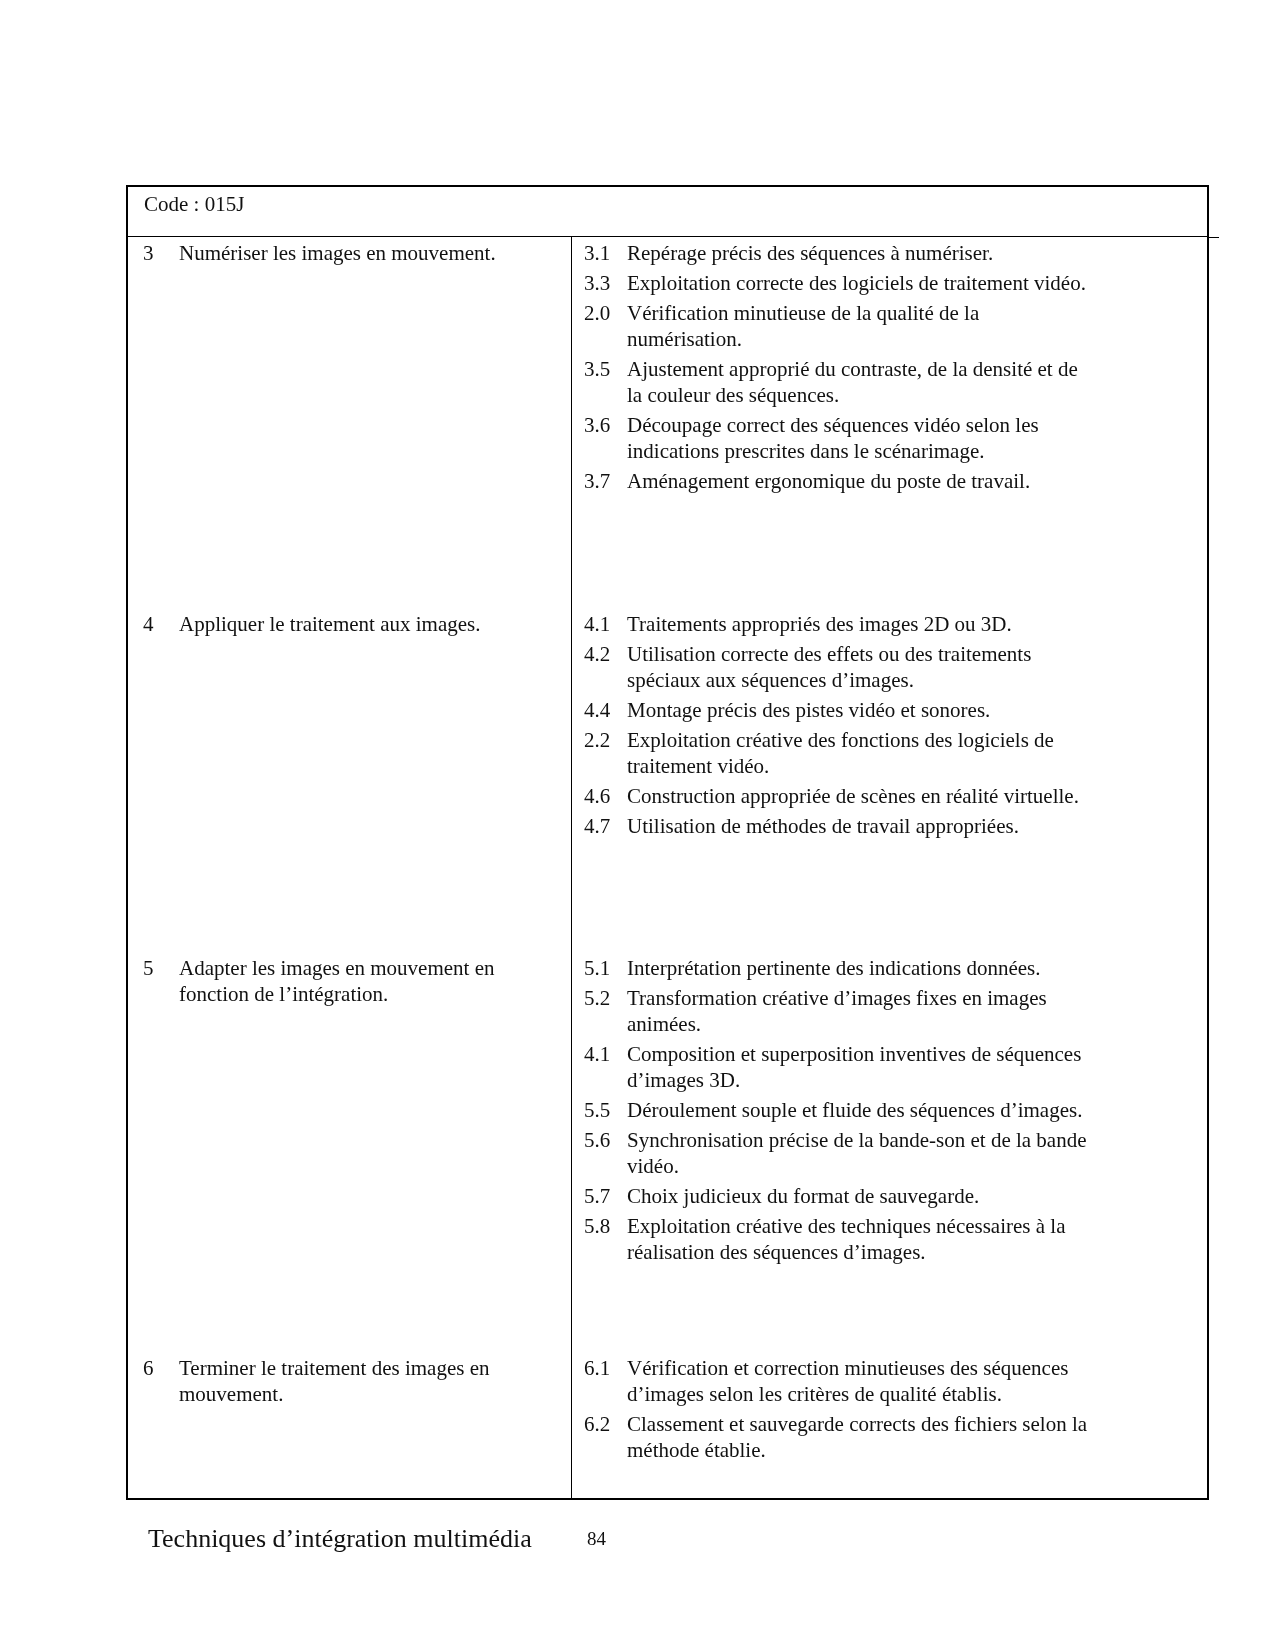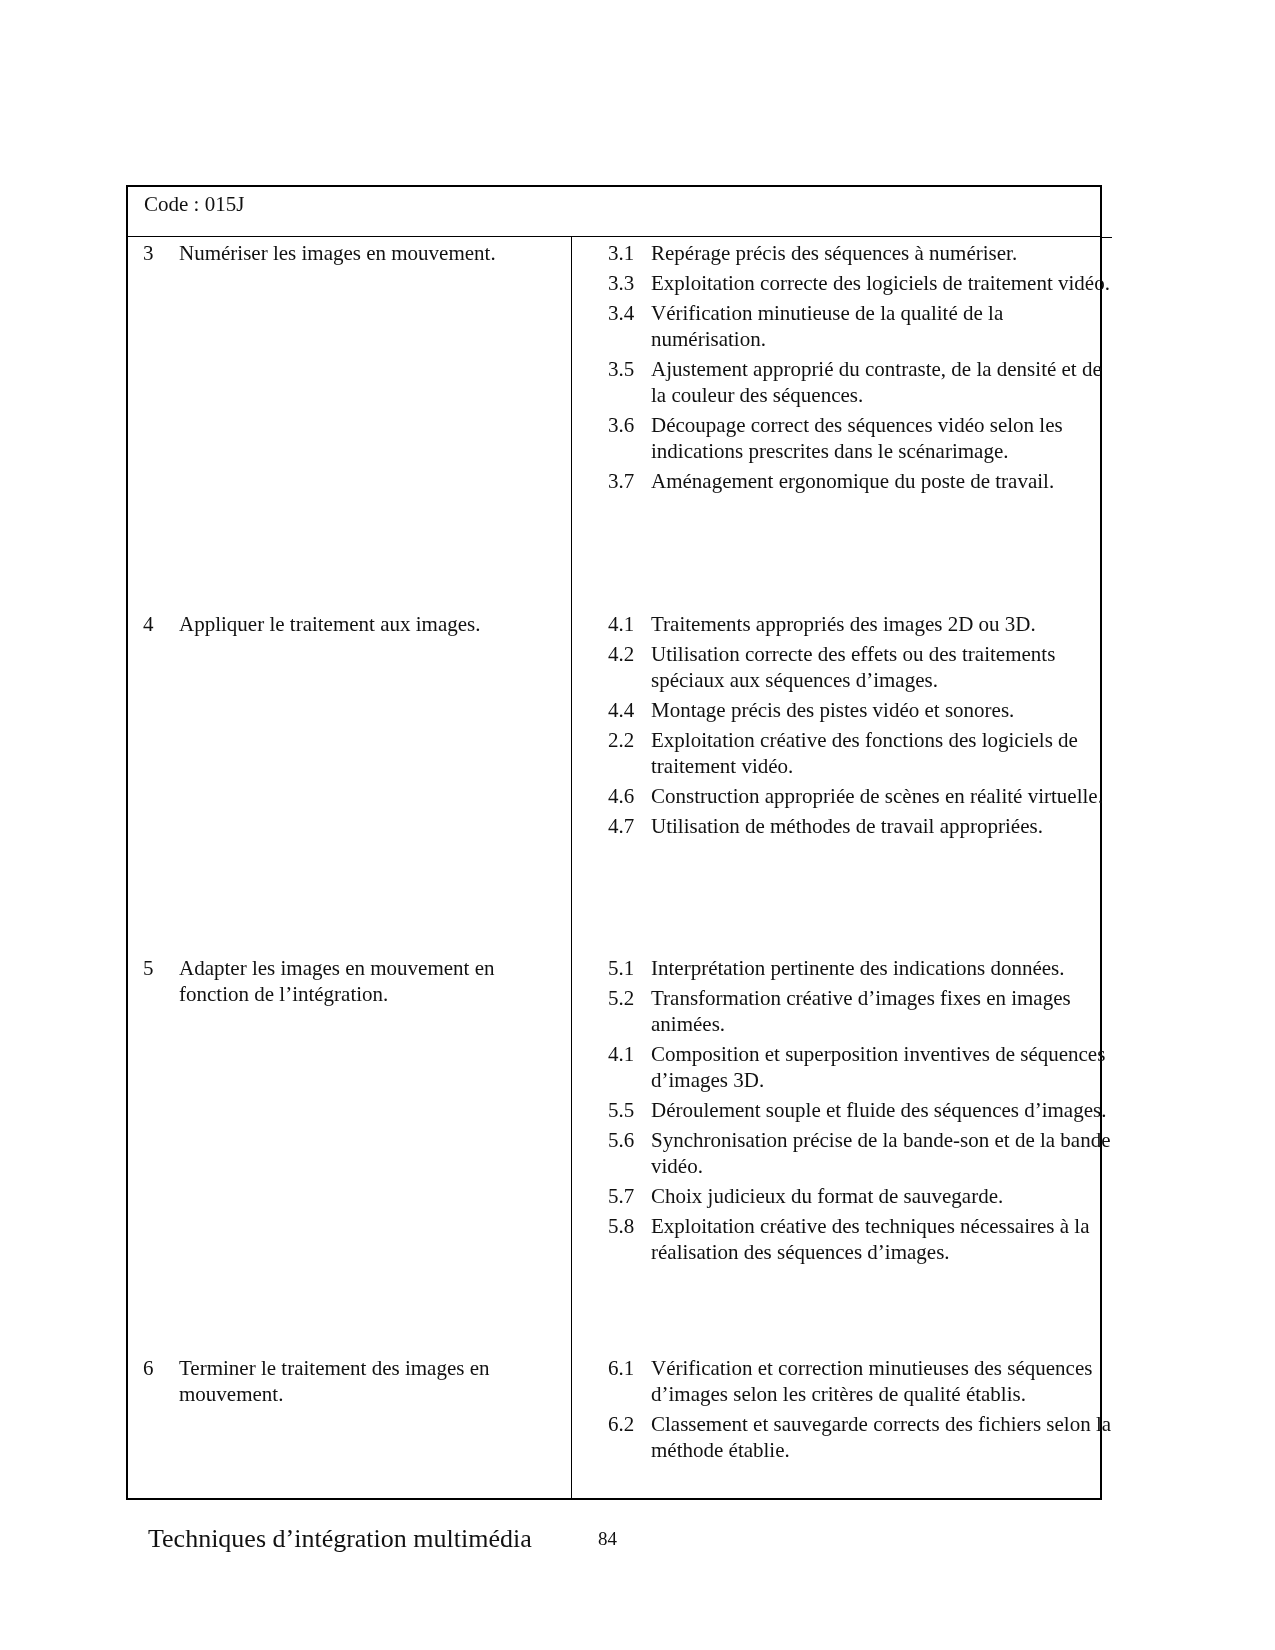--- a/index.html
+++ b/index.html
@@ -1,32 +1,32 @@
 <!DOCTYPE html>
 <html><head>
 <meta charset="utf-8">
 <style>
   html, body { margin: 0; padding: 0; background: #ffffff; }
   body { width: 1275px; height: 1650px; position: relative; overflow: hidden;
          font-family: "Liberation Serif", "DejaVu Serif", serif; color: #111; font-size: 21px; }
-  .table { position: absolute; left: 126px; top: 185px; width: 976px; height: 1315px;
+  .table { position: absolute; left: 126px; top: 185px; width: 1083px; height: 1315px;
            border: 2px solid #000; box-sizing: border-box; }
   .code-row { position: absolute; left: 0; top: 0; right: 0; height: 49px; border-bottom: 1.5px solid #000; }
   .code-row .code { position: absolute; left: 16px; top: 4px; line-height: 26px; }
   .code-row::after { content: ""; position: absolute; right: -12px; bottom: -1.5px; width: 12px; border-bottom: 1.5px solid #000; }
   .vdiv { position: absolute; left: 443px; top: 49px; bottom: 0; width: 0; border-left: 1.5px solid #000; }
   .section { position: absolute; left: 0; right: 0; }
   .el-num { position: absolute; left: 15px; top: 0; line-height: 26px; }
   .el-text { position: absolute; left: 51px; width: 370px; top: 0; line-height: 26px; }
-  .crit-list { position: absolute; left: 456px; width: 510px; top: 0; margin-left: 24px; }
+  .crit-list { position: absolute; left: 456px; width: 510px; top: 0; }
   .crit { position: relative; margin-bottom: 4px; line-height: 26px; }
   .crit-num { position: absolute; left: 0; top: 0; }
   .crit-text { display: block; padding-left: 43px; }
   .footer-title { position: absolute; left: 148px; top: 1527px; font-size: 26px; line-height: 24px; }
-  .footer-page { position: absolute; left: 587px; top: 1527px; font-size: 19px; line-height: 24px; margin-left: 11px; }
+  .footer-page { position: absolute; left: 587px; top: 1527px; font-size: 19px; line-height: 24px; }
 </style>
 </head>
 <body>
 
 <div class="table">
   <div class="code-row">
     <span class="code">Code :  015J</span>
   </div>
   <div class="vdiv"></div>
 
@@ -36,21 +36,21 @@
     <div class="crit-list">
       <div class="crit">
           <span class="crit-num">3.1</span>
           <span class="crit-text">Repérage précis des séquences à numériser.</span>
         </div>
       <div class="crit">
           <span class="crit-num">3.3</span>
           <span class="crit-text">Exploitation correcte des logiciels de traitement vidéo.</span>
         </div>
       <div class="crit">
-          <span class="crit-num">3.4</span>
+          <span class="crit-num">2.0</span>
           <span class="crit-text">Vérification minutieuse de la qualité de la numérisation.</span>
         </div>
       <div class="crit">
           <span class="crit-num">3.5</span>
           <span class="crit-text">Ajustement approprié du contraste, de la densité et de la couleur des séquences.</span>
         </div>
       <div class="crit">
           <span class="crit-num">3.6</span>
           <span class="crit-text">Découpage correct des séquences vidéo selon les indications prescrites dans le scénarimage.</span>
         </div>

